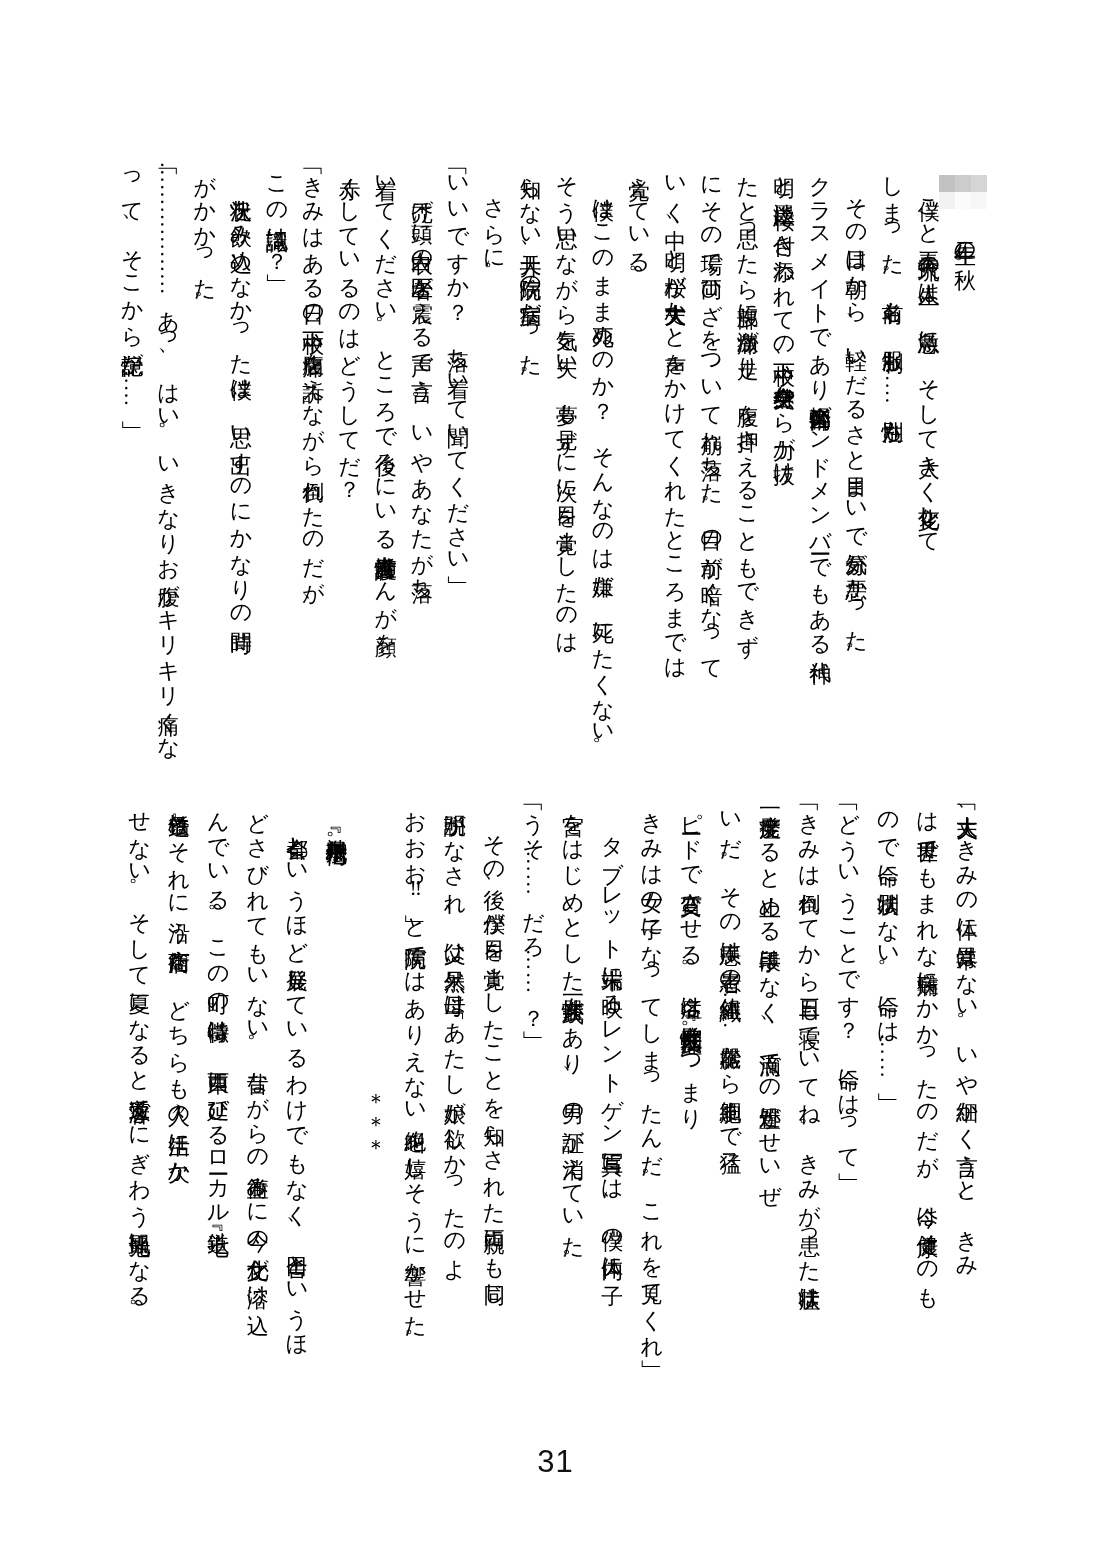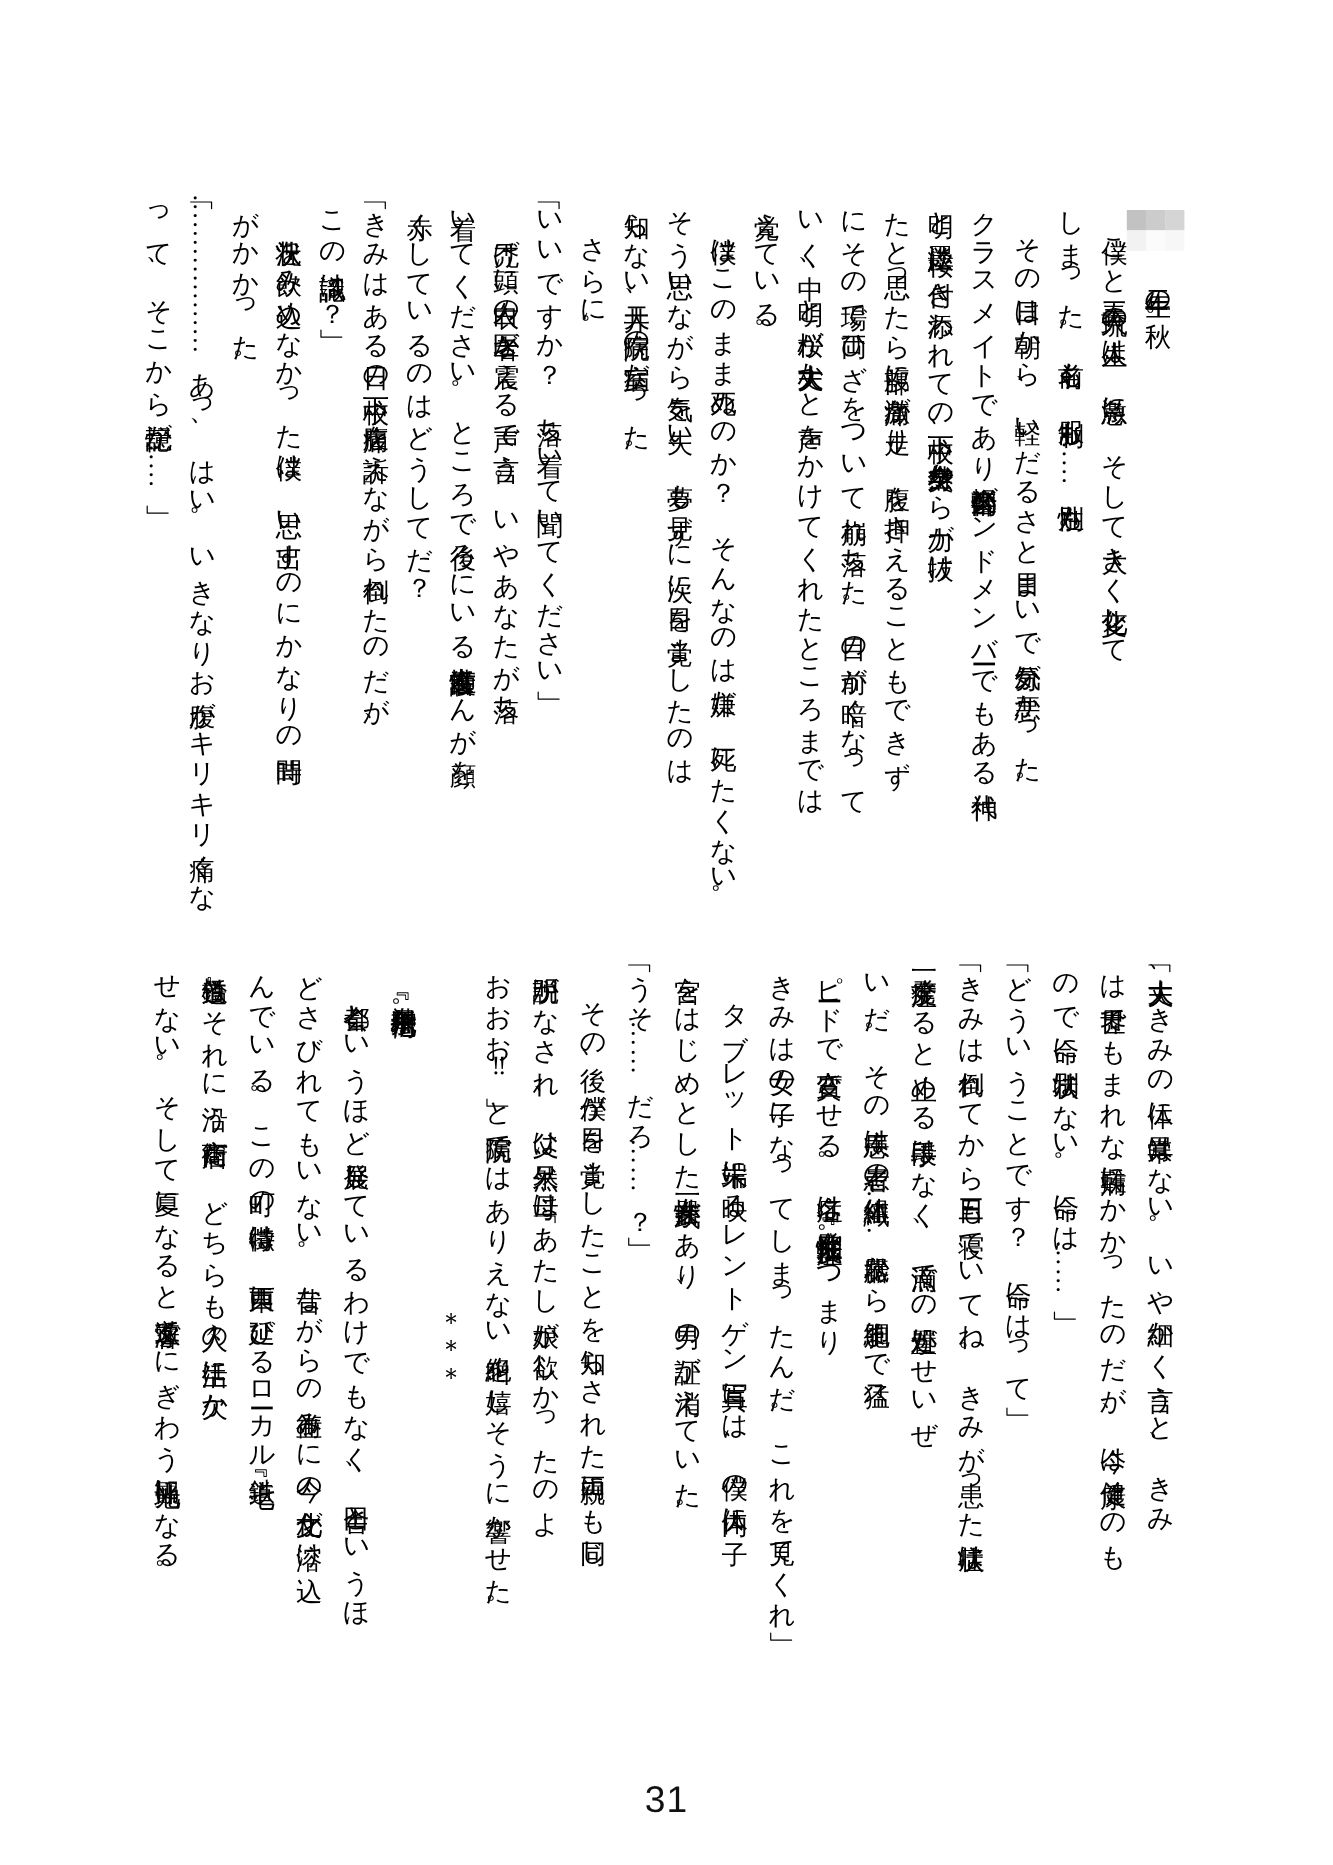--- a/index.html
+++ b/index.html
@@ -57,21 +57,21 @@
     margin-bottom: 3px;
     vertical-align: middle;
   }
   .mosaic i {
     display: block;
     width: 100%;
     height: 100%;
   }
   .page-number {
     position: absolute;
-    top: 1482px;
+    top: 1444px;
     left: 50%;
     transform: translateX(-50%);
     font-family: "Liberation Sans", "DejaVu Sans", sans-serif;
     font-size: 31px;
     letter-spacing: 1px;
     color: #111111;
   }
 </style>
 </head>
 <body>

